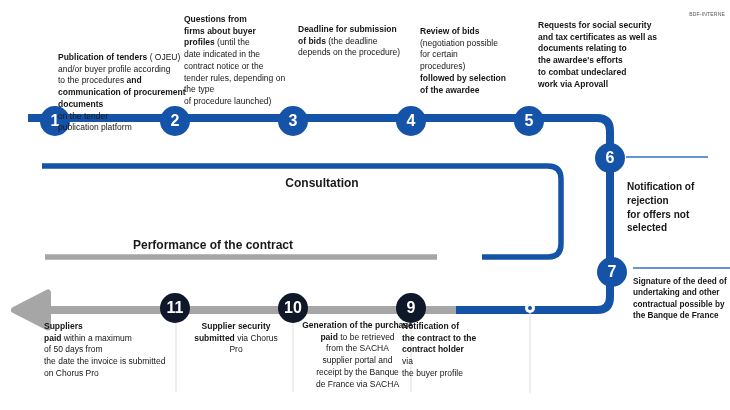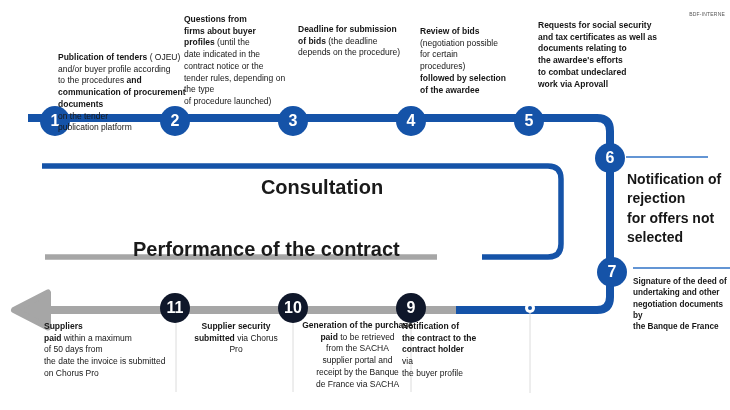--- a/index.html
+++ b/index.html
@@ -10,29 +10,29 @@
   svg.lines{position:absolute;left:0;top:0;}
   .txt{position:absolute;font-size:8.5px;line-height:1.38;white-space:pre-line;color:#161616;}
   .txt b,.txt span.b{font-weight:700;}
   
   .s1{left:58px;top:20px;width:128px;margin-top:32px;}
   .s2{left:184px;top:14px;width:110px;}
   .s3{left:298px;top:24px;width:106px;}
   .s4{left:420px;top:26px;width:92px;}
   .s5{left:538px;top:20px;width:130px;}
   
-  .s6{left:627px;top:170px;width:100px;font-size:14px;}
+  .s6{left:627px;top:180px;width:100px;font-size:10px;}
   .s7{left:633px;top:276px;width:100px;font-size:8.2px;}
   
   .s8{left:402px;top:321px;width:108px;text-align:left;}
   .s9{left:299px;top:320px;width:117px;text-align:center;}
   .s10{left:183px;top:321px;width:106px;text-align:center;}
   .s11{left:44px;top:321px;width:152px;text-align:left;}
   
-  .phase{position:absolute;font-weight:700;font-size:20px;color:#1a1a1a;}
+  .phase{position:absolute;font-weight:700;font-size:12px;color:#1a1a1a;}
   .phase.consultation{left:42px;top:176px;width:560px;text-align:center;}
   .phase.performance{left:133px;top:238px;}
   
   .marker{
     position:absolute;width:30px;height:30px;border-radius:50%;
     display:flex;align-items:center;justify-content:center;
     color:#fff;font-weight:700;font-size:16px;line-height:1;
   }
   .marker.blue{background:#1553a8;}
   .marker.gray{background:#0f172a;}
@@ -113,21 +113,21 @@
 (negotiation possible
 for certain
 procedures)
 </span><span class="b">followed by selection
 of the awardee</span></div>
   <div class="txt s6"><span class="b">Notification of rejection
 for offers not
 selected</span></div>
   <div class="txt s7"><span class="b">Signature of the deed of
 undertaking and other
-negotiation documents by
+contractual possible by
 the Banque de France</span></div>
   <div class="txt s8"><span class="b">Notification of
 the contract to the
 contract holder
 </span><span>via
 the buyer profile</span></div>
   <div class="txt s9"><span class="b">Generation of the purchase
 paid </span><span>to be retrieved
 from the SACHA
 supplier portal and

